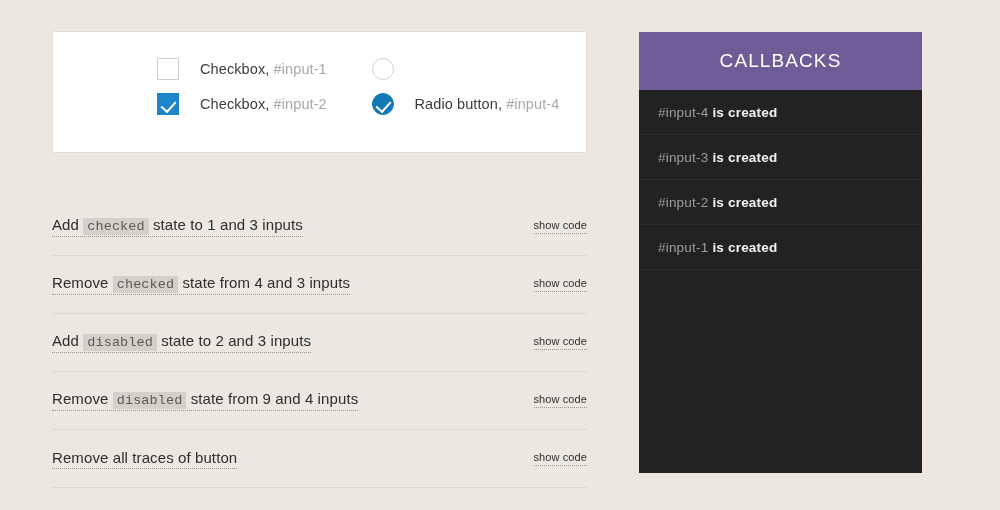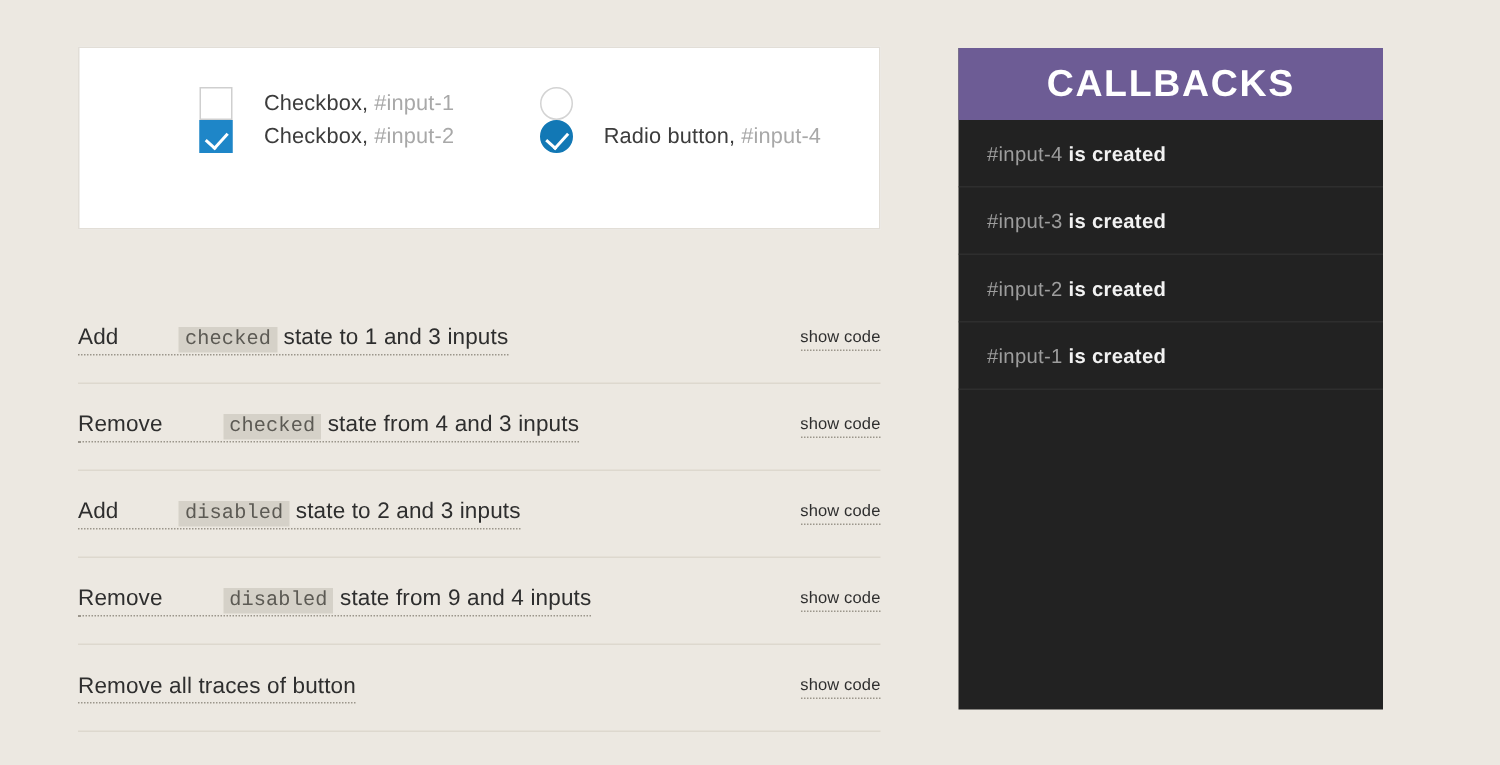--- a/index.html
+++ b/index.html
@@ -35,21 +35,23 @@
     border: 1px solid #e2ded7;
     width: 535px;
     height: 122px;
     padding: 26px 0 0 0;
     position: relative;
   }
 
   .inputs-grid {
     display: flex;
     flex-direction: column;
-    padding-left: 80px;
+    gap: 13px;
+    padding-left: 56px;
+    margin-left: 48px;
   }
 
   .inputs-row {
     display: flex;
     align-items: center;
   }
 
   .input-item {
     display: flex;
     align-items: center;
@@ -141,21 +143,20 @@
     white-space: nowrap;
     letter-spacing: .1px;
   }
 
   .code-chip {
     background: #d5d1c8;
     color: #5c5a54;
     padding: 1px 4px;
     font-family: "Liberation Mono", monospace;
     font-size: 13.5px;
-    margin-left: 36px;
   }
 
   .show-code {
     font-size: 11px;
     color: #2e2e2e;
     border-bottom: 1px dotted #9b968c;
     padding-bottom: 2px;
     cursor: pointer;
     white-space: nowrap;
     letter-spacing: .1px;
@@ -167,28 +168,28 @@
     left: 639px;
     top: 32px;
     width: 283px;
     height: 441px;
     background: #222222;
     display: flex;
     flex-direction: column;
   }
 
   .callbacks-header {
-    height: 48px;
+    height: 58px;
     background: #6d5c95;
     color: #ffffff;
     display: flex;
     align-items: center;
     justify-content: center;
-    font-size: 25px;
-    font-weight: bold;
+    font-size: 19px;
+    font-weight: normal;
     letter-spacing: 1.1px;
   }
 
   .callbacks-list {
     flex: 1;
     overflow: hidden;
   }
 
   .callback-item {
     height: 45px;

